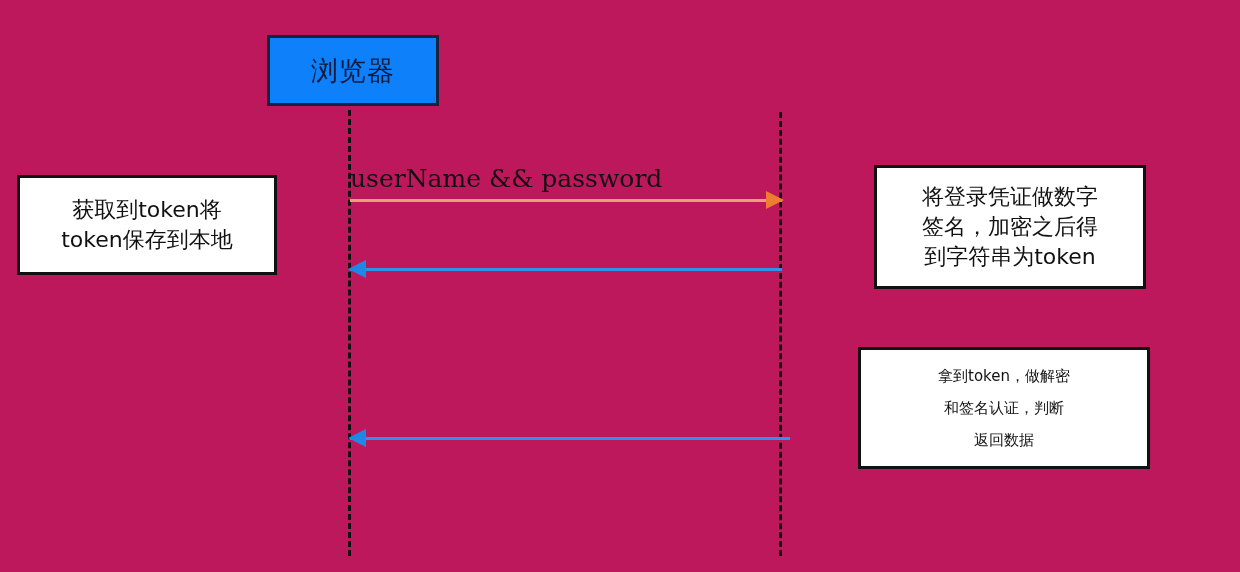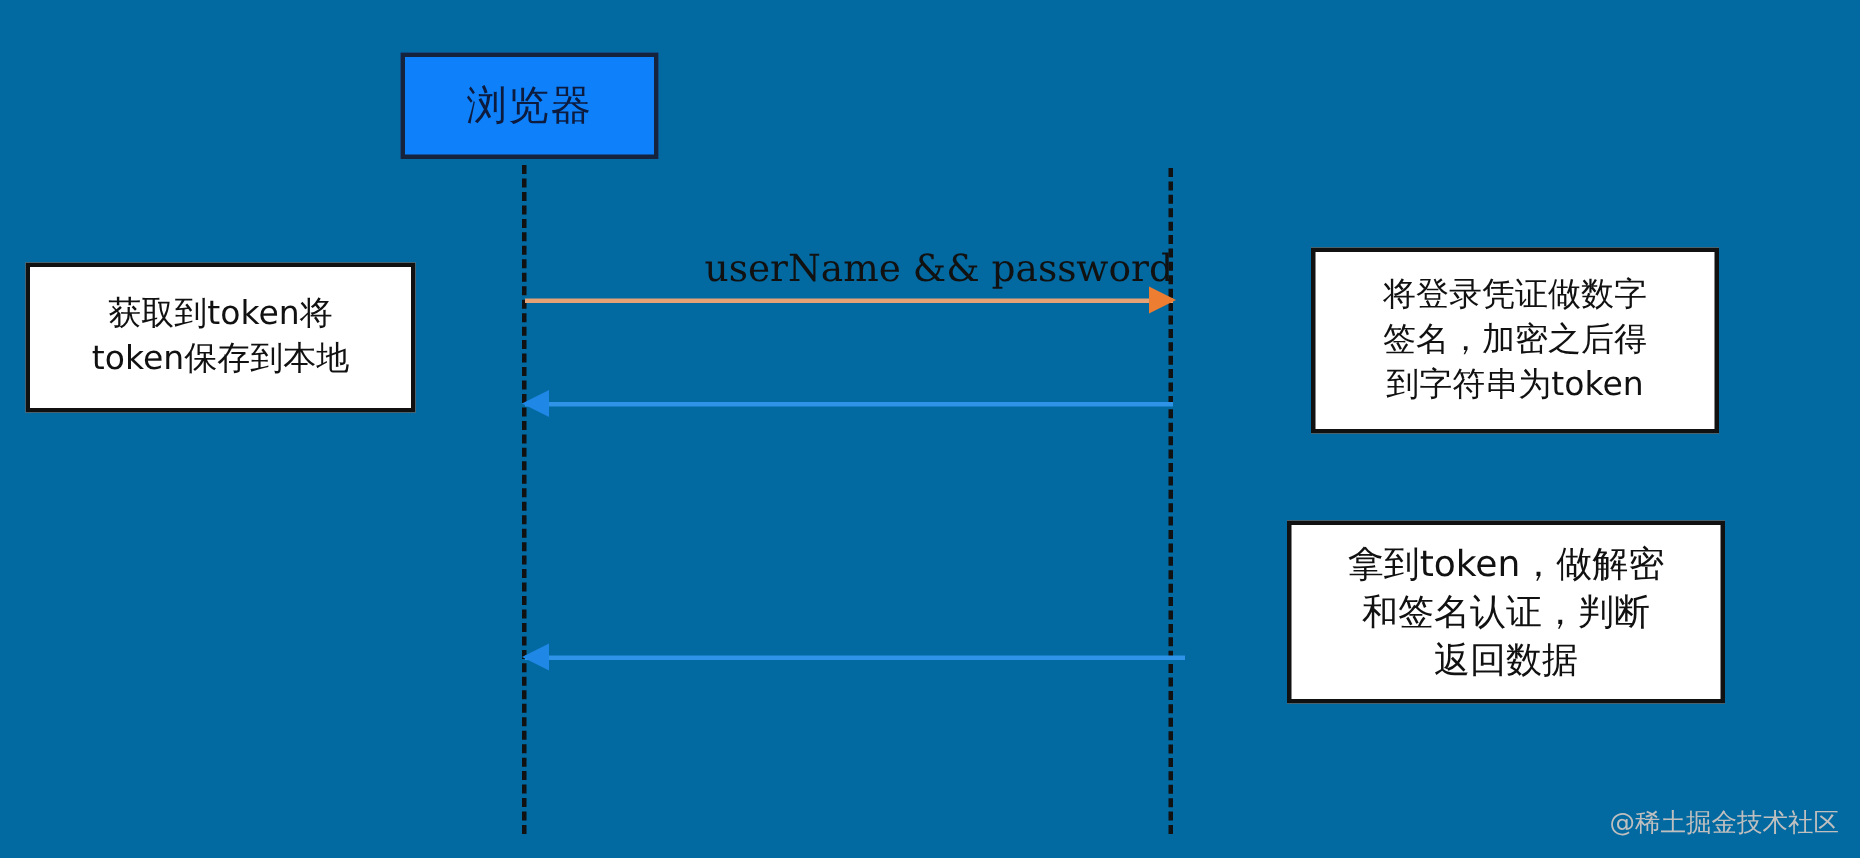--- a/index.html
+++ b/index.html
@@ -4,21 +4,21 @@
 <style>
   html, body {
     margin: 0;
     padding: 0;
     background: #ffffff;
   }
   #canvas {
     position: relative;
     width: 1240px;
     height: 572px;
-    background: #0369a1;
+    background: #be185d;
     overflow: hidden;
     font-family: "Liberation Sans", "DejaVu Sans", sans-serif;
   }
 
   
   .actor-box {
     position: absolute;
     box-sizing: border-box;
     background: #0d80fa;
     border: 3px solid #16233c;
@@ -79,21 +79,21 @@
     border-top: 9px solid transparent;
     border-bottom: 9px solid transparent;
     border-right: 18px solid #1f87e5;
   }
 
   .msg-label {
     position: absolute;
     left: 0;
     right: 0;
     top: -9px;
-    text-align: right;
+    text-align: left;
     font-family: "DejaVu Serif", "Liberation Serif", serif;
     font-size: 25px;
     color: #111111;
     white-space: nowrap;
     line-height: 30px;
   }
   .msg-label.cjk {
     font-family: "DejaVu Sans", "Liberation Sans", sans-serif;
   }
 
@@ -118,21 +118,21 @@
   .note-line {
     font-family: "DejaVu Sans", "Liberation Sans", sans-serif;
     font-size: 22px;
     color: #111111;
     line-height: 30px;
     white-space: nowrap;
   }
   #note-client  { left: 17px;  top: 175px; width: 260px; height: 100px; justify-content: center; }
   #note-sign    { left: 874px; top: 165px; width: 272px; height: 124px; }
   #note-verify  { left: 858px; top: 347px; width: 292px; height: 122px; }
-  #note-verify .note-line { font-size: 24px; line-height: 32px; text-align: right; }
+  #note-verify .note-line { font-size: 15px; line-height: 32px; text-align: right; }
   #note-sign .note-line   { font-size: 22px; line-height: 30px; }
 
   
   #watermark {
     position: absolute;
     right: 14px;
     bottom: 12px;
     font-family: "DejaVu Sans", "Liberation Sans", sans-serif;
     font-size: 17px;
     color: #bfbfbf;
@@ -178,15 +178,14 @@
     <div class="note-line">签名，加密之后得</div>
     <div class="note-line">到字符串为token</div>
   </div>
 
   <div class="note" id="note-verify">
     <div class="note-line">拿到token，做解密</div>
     <div class="note-line">和签名认证，判断</div>
     <div class="note-line">返回数据</div>
   </div>
 
-  <div id="watermark">@稀土掘金技术社区</div>
 
 </div>
 
 </body></html>

